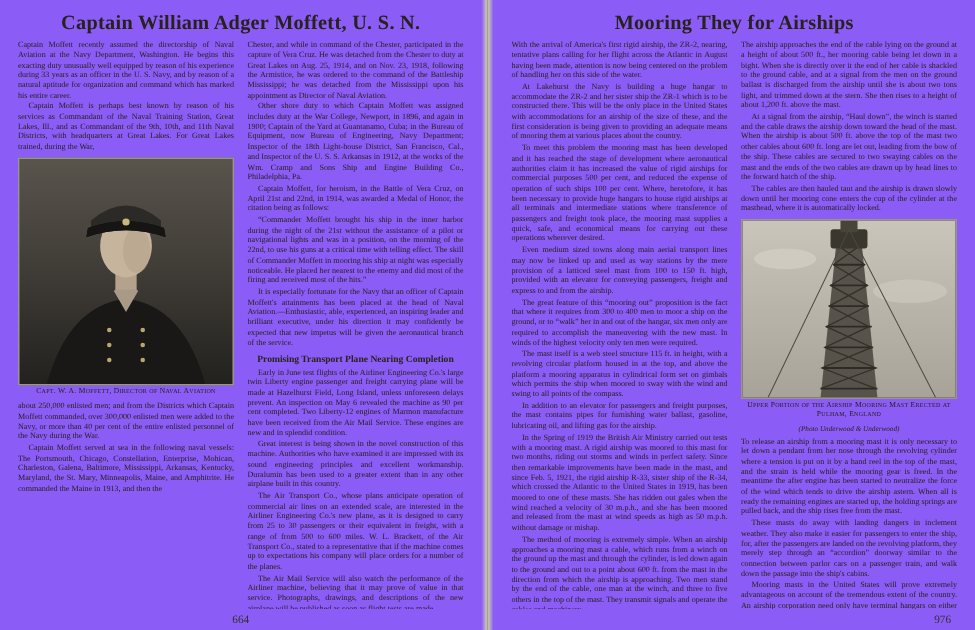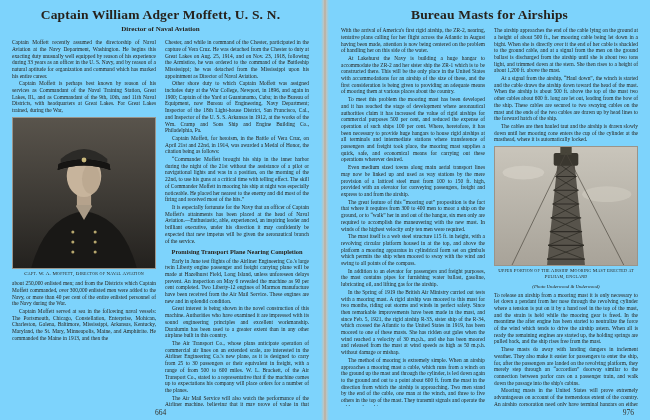--- a/index.html
+++ b/index.html
@@ -2,21 +2,21 @@
 <html><head>
 <meta charset="utf-8">
 <style>
   html,body{margin:0;padding:0;}
   body{
     width:650px;height:420px;overflow:hidden;
     background:#dedad2;
     font-family:"Liberation Serif","DejaVu Serif",serif;
     color:#27221c;
   }
-  .spread{display:flex;width:650px;height:420px;background:#7dd3fc;}
+  .spread{display:flex;width:650px;height:420px;background:#8b5cf6;}
   .page{
     position:relative;width:321px;height:420px;
     padding:7px 12px 14px;box-sizing:border-box;
     display:flex;flex-direction:column;
   }
   .gutter{
     width:8px;height:420px;
     background:linear-gradient(90deg,rgba(0,0,0,0) 0%,#c7c2b8 40%,#a59e92 50%,#c7c2b8 60%,rgba(0,0,0,0) 100%);
   }
   .headline{
@@ -55,21 +55,20 @@
   .page-left .pageno{left:50%;transform:translateX(-50%);}
   .page-right .pageno{right:16px;}
 </style>
 </head>
 <body>
 
 <div class="spread">
 
   <div class="page page-left">
     <h1 class="headline">Captain William Adger Moffett, U. S. N.</h1>
-    <div class="subtitle">Director of Naval Aviation</div>
     <div class="cols">
       <div class="col">
         <p class="body noindent">Captain Moffett recently assumed the directorship of Naval Aviation at the Navy Department, Washington. He begins this exacting duty unusually well equipped by reason of his experience during 33 years as an officer in the U. S. Navy, and by reason of a natural aptitude for organization and command which has marked his entire career.</p>
         <p class="body">Captain Moffett is perhaps best known by reason of his services as Commandant of the Naval Training Station, Great Lakes, Ill., and as Commandant of the 9th, 10th, and 11th Naval Districts, with headquarters at Great Lakes. For Great Lakes trained, during the War,</p>
         <div class="photo">
           <svg viewBox="0 0 140 150" height="150" preserveAspectRatio="none">
             <defs>
               <linearGradient id="pbg" x1="0" y1="0" x2="0" y2="1">
                 <stop offset="0" stop-color="#59544c"></stop>
                 <stop offset="0.6" stop-color="#3a3732"></stop>
@@ -111,21 +110,21 @@
         <p class="body">The Air Mail Service will also watch the performance of the Airliner machine, believing that it may prove of value in that service. Photographs, drawings, and descriptions of the new airplane will be published as soon as flight tests are made.</p>
 
       </div>
     </div>
     <div class="pageno">664</div>
   </div>
 
   <div class="gutter"></div>
 
   <div class="page page-right">
-    <h1 class="headline">Bureau Masts for Airships</h1>
+    <h1 class="headline">Mooring They for Airships</h1>
     <div class="cols">
       <div class="col">
         <p class="body noindent">With the arrival of America's first rigid airship, the ZR-2, nearing, tentative plans calling for her flight across the Atlantic in August having been made, attention is now being centered on the problem of handling her on this side of the water.</p>
         <p class="body">At Lakehurst the Navy is building a huge hangar to accommodate the ZR-2 and her sister ship the ZR-1 which is to be constructed there. This will be the only place in the United States with accommodations for an airship of the size of these, and the first consideration is being given to providing an adequate means of mooring them at various places about the country.</p>
         <p class="body">To meet this problem the mooring mast has been developed and it has reached the stage of development where aeronautical authorities claim it has increased the value of rigid airships for commercial purposes 500 per cent, and reduced the expense of operation of such ships 100 per cent. Where, heretofore, it has been necessary to provide huge hangars to house rigid airships at all terminals and intermediate stations where transference of passengers and freight took place, the mooring mast supplies a quick, safe, and economical means for carrying out these operations wherever desired.</p>
         <p class="body">Even medium sized towns along main aerial transport lines may now be linked up and used as way stations by the mere provision of a latticed steel mast from 100 to 150 ft. high, provided with an elevator for conveying passengers, freight and express to and from the airship.</p>
         <p class="body">The great feature of this “mooring out” proposition is the fact that where it requires from 300 to 400 men to moor a ship on the ground, or to “walk” her in and out of the hangar, six men only are required to accomplish the maneuvering with the new mast. In winds of the highest velocity only ten men were required.</p>
         <p class="body">The mast itself is a web steel structure 115 ft. in height, with a revolving circular platform housed in at the top, and above the platform a mooring apparatus in cylindrical form set on gimbals which permits the ship when moored to sway with the wind and swing to all points of the compass.</p>
         <p class="body">In addition to an elevator for passengers and freight purposes, the mast contains pipes for furnishing water ballast, gasoline, lubricating oil, and lifting gas for the airship.</p>
         <p class="body">In the Spring of 1919 the British Air Ministry carried out tests with a mooring mast. A rigid airship was moored to this mast for two months, riding out storms and winds in perfect safety. Since then remarkable improvements have been made in the mast, and since Feb. 5, 1921, the rigid airship R-33, sister ship of the R-34, which crossed the Atlantic to the United States in 1919, has been moored to one of these masts. She has ridden out gales when the wind reached a velocity of 30 m.p.h., and she has been moored and released from the mast at wind speeds as high as 50 m.p.h. without damage or mishap.</p>

